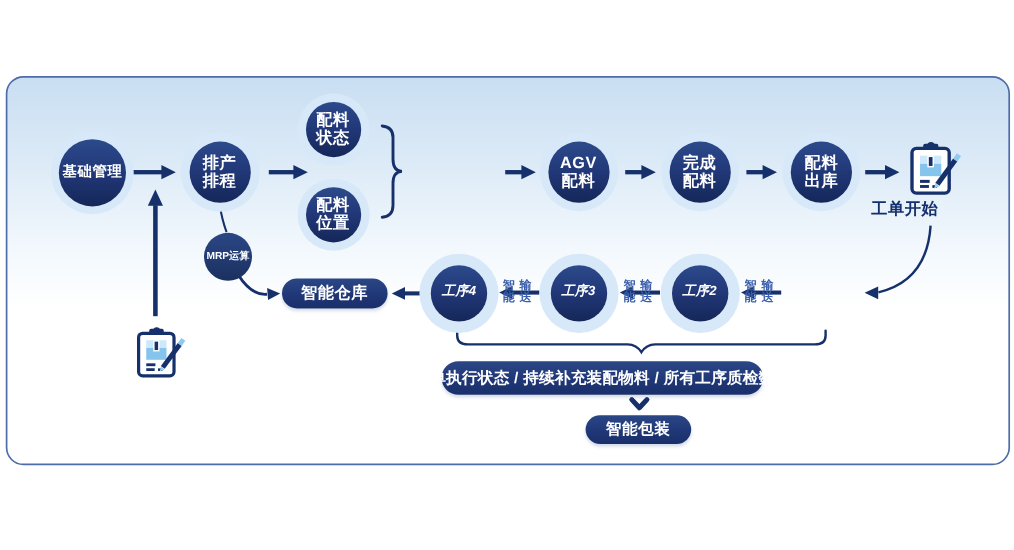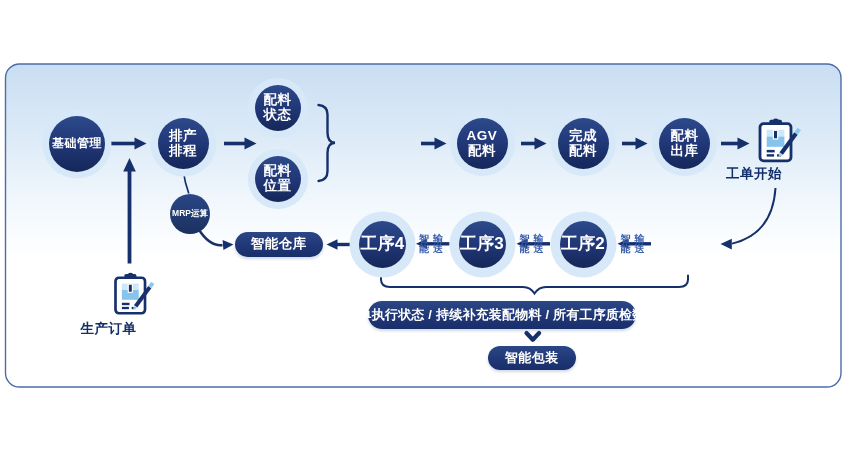--- a/index.html
+++ b/index.html
@@ -10,21 +10,21 @@
         left:calc(var(--x) - var(--r));top:calc(var(--y) - var(--r));
         width:calc(var(--r)*2);height:calc(var(--r)*2);
         background:linear-gradient(180deg,#2c4a8a 0%,#22397a 45%,#152759 100%);
         box-shadow:0 0 0 var(--ring) #d7e8f9;
         display:flex;flex-direction:column;align-items:center;justify-content:center;
         color:#ffffff;font-weight:bold;text-align:right;z-index:2;line-height:1.08;
         letter-spacing:0.5px;}
   .node span{display:block;white-space:nowrap;}
   .f12{font-size:12px;}
   .f13{font-size:13.5px;}
-  .f14{font-size:17px;letter-spacing:0.2px;}
+  .f14{font-size:11px;letter-spacing:0.2px;font-style:italic;}
   .mrp{background:linear-gradient(180deg,#2a4785,#1b305f);box-shadow:none;
        font-size:8.5px;letter-spacing:0;line-height:1;}
   .pill{position:absolute;border-radius:999px;z-index:2;
         background:linear-gradient(180deg,#2b4786 0%,#203777 55%,#192f6a 100%);
         color:#ffffff;font-weight:bold;display:flex;align-items:center;justify-content:center;
         white-space:nowrap;letter-spacing:0.5px;
         box-shadow:0 2px 3px rgba(90,115,165,0.28);}
   .convey{position:absolute;z-index:2;display:flex;flex-direction:row;align-items:center;
           justify-content:space-between;color:#3b5fac;font-weight:bold;font-size:10px;
           line-height:1;letter-spacing:1px;}
@@ -190,17 +190,14 @@
   </div>
 
   <div class="pill" style="left:368px;top:300.5px;width:268px;height:28px;font-size:13px;letter-spacing:0.2px;">
     <span>工单执行状态 / 持续补充装配物料 / 所有工序质检数据</span>
   </div>
 
   <div class="pill" style="left:488px;top:345.5px;width:87.5px;height:24.5px;font-size:13px;">
     <span>智能包装</span>
   </div>
 
-  <div class="caption" style="left:80.5px;top:320px;width:100px;">
-    <span>生产订单</span>
-  </div>
 
 </div>
 
 </body></html>

